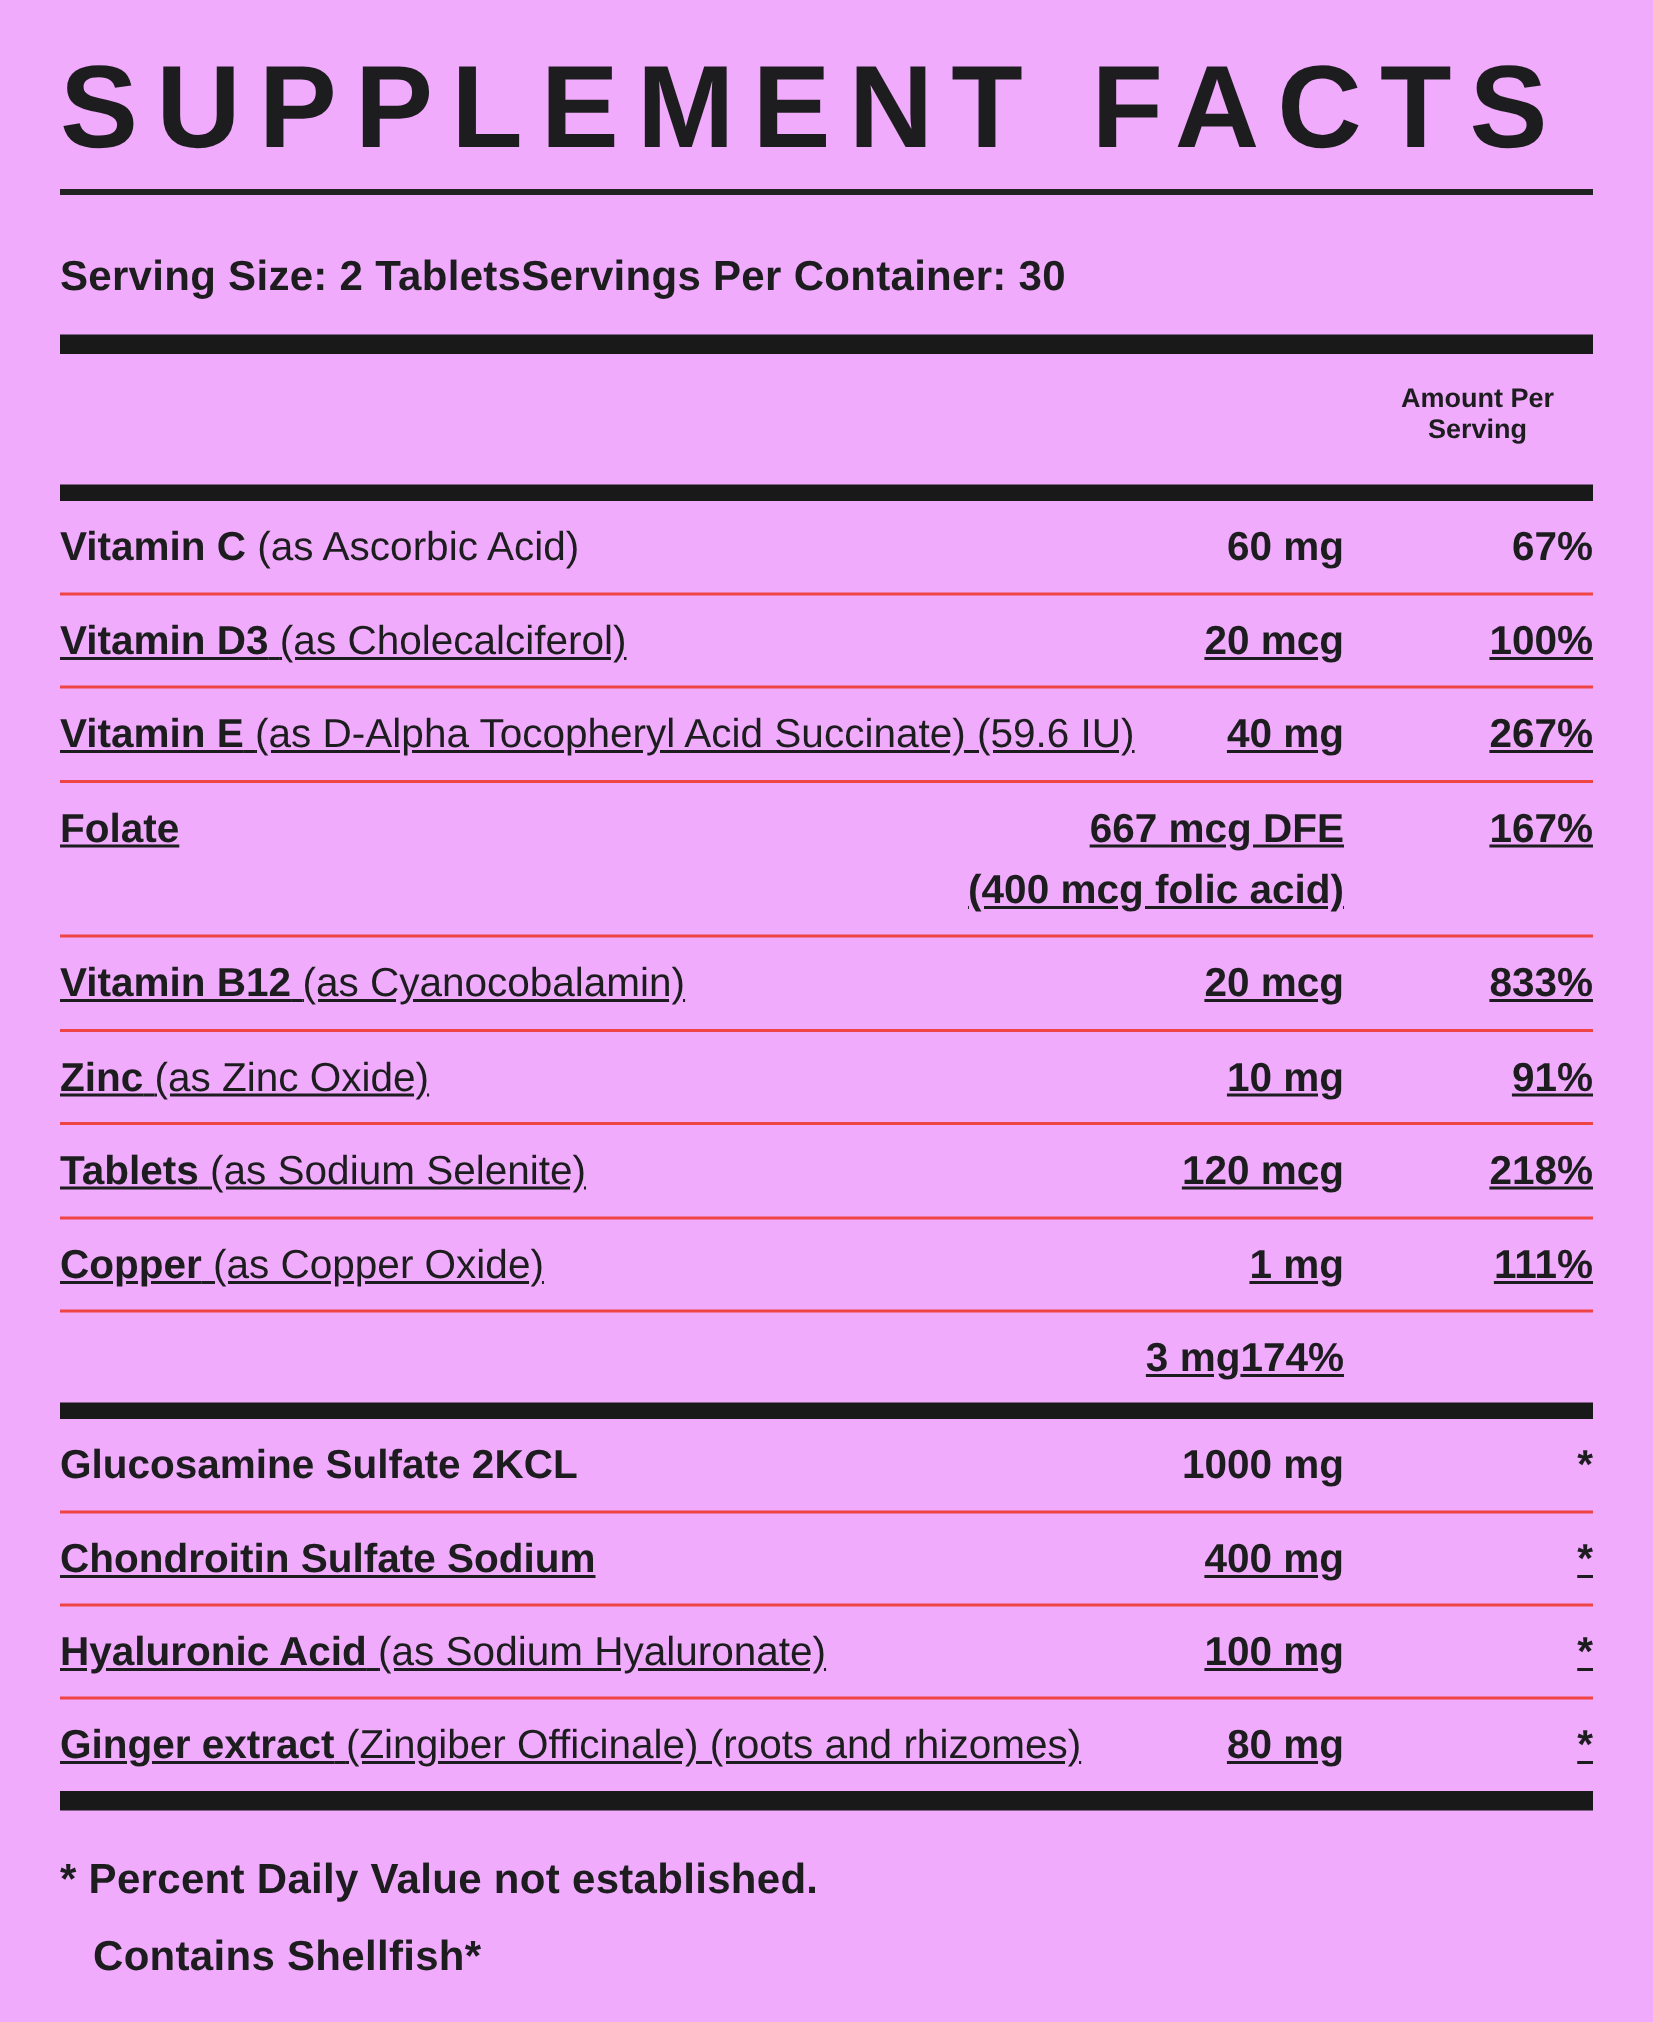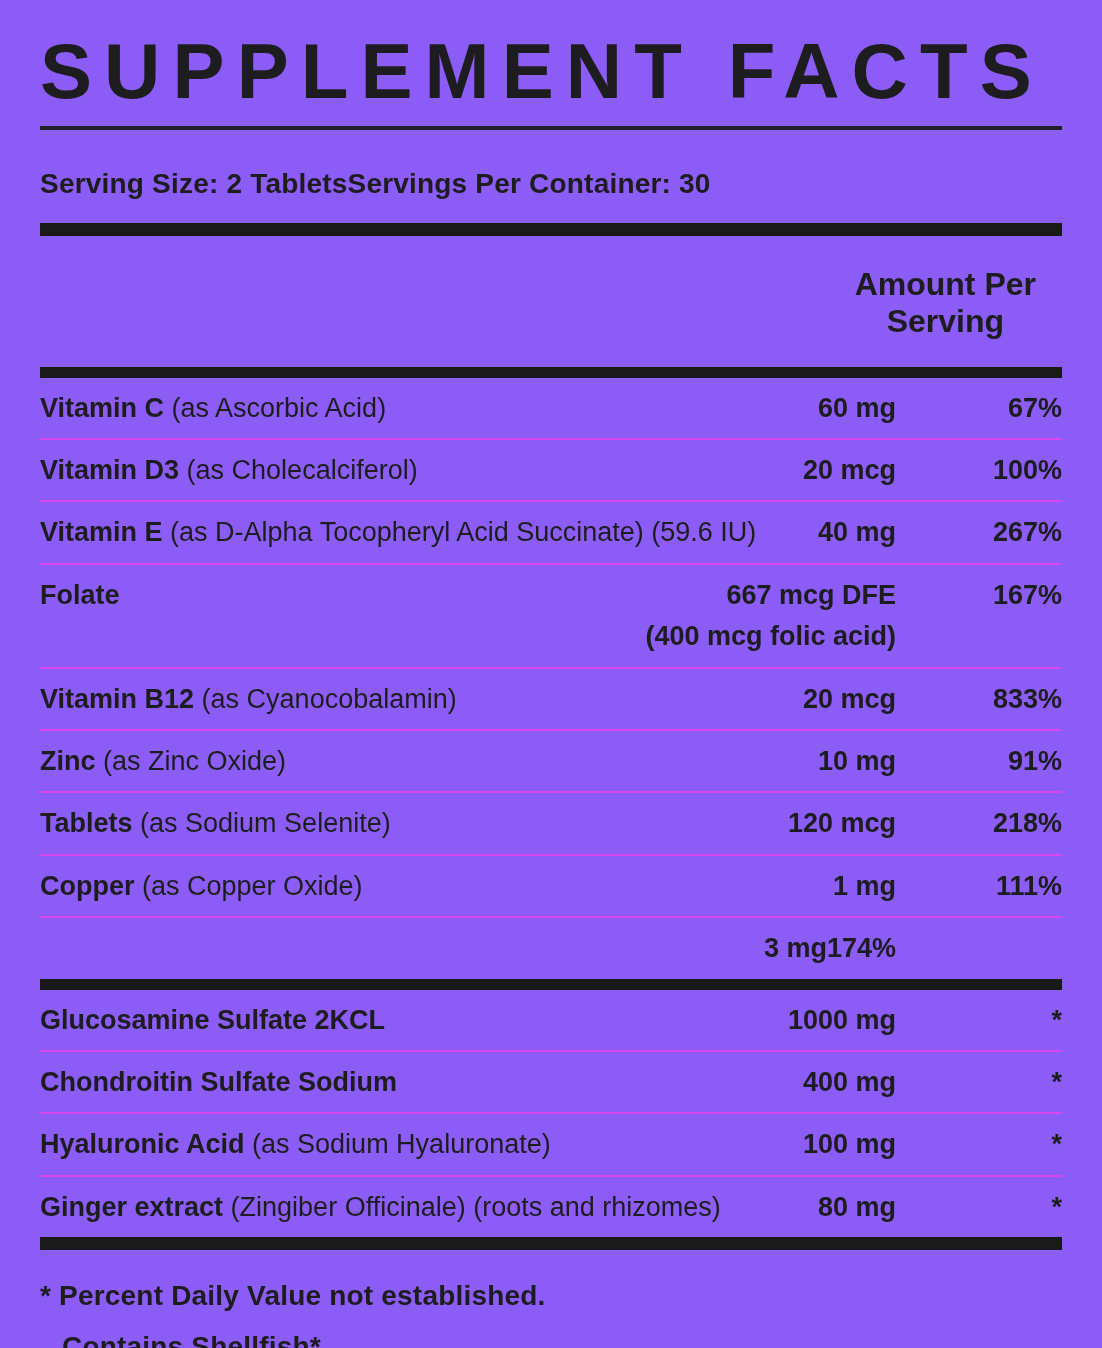--- a/index.html
+++ b/index.html
@@ -9,21 +9,21 @@
     background: #ffffff;
     font-family: "Liberation Sans", sans-serif;
     color: #1d1d1f;
   }
   .label {
     position: relative;
     width: 1102px;
     height: 1348px;
     box-sizing: border-box;
     padding: 26px 40px 0 40px;
-    background: #8b5cf6;
+    background: #f0abfc;
     overflow: hidden;
   }
   .title {
     font-size: 78px;
     font-weight: 700;
     letter-spacing: 0.155em;
     line-height: 1.0;
     white-space: nowrap;
     margin-top: 6px;
   }
@@ -43,42 +43,42 @@
     background: #191919;
   }
   .bar-top { height: 13px; margin-top: 23px; }
   .bar-header { height: 11px; margin-top: 27px; }
   .bar-mid { height: 11px; }
   .bar-bottom { height: 13px; }
   .col-headers {
     display: flex;
     justify-content: flex-end;
     align-items: flex-start;
-    margin-top: 30px;
-    font-size: 32px;
+    margin-top: 19px;
+    font-size: 18px;
     font-weight: 700;
     line-height: 1.15;
   }
   .amount-header {
     text-align: center;
     margin-right: 26px;
   }
   .dv-header {
     text-align: center;
   }
   .row {
     display: grid;
     grid-template-columns: 1fr max-content 166px;
     column-gap: 0;
     align-items: flex-start;
     padding: 14px 0;
     font-size: 27px;
     line-height: 1.2;
   }
-  .row + .row { border-top: 2px solid #d946ef; }
+  .row + .row { border-top: 2px solid #ef4444; text-decoration: underline; }
   .cell-name { white-space: nowrap; }
   .cell-name b { font-weight: 700; }
   .cell-name .detail { font-weight: 400; text-align: center; }
   .cell-amount {
     text-align: right;
     font-weight: 700;
     padding-left: 10px;
     white-space: nowrap;
   }
   .amount-sub {

